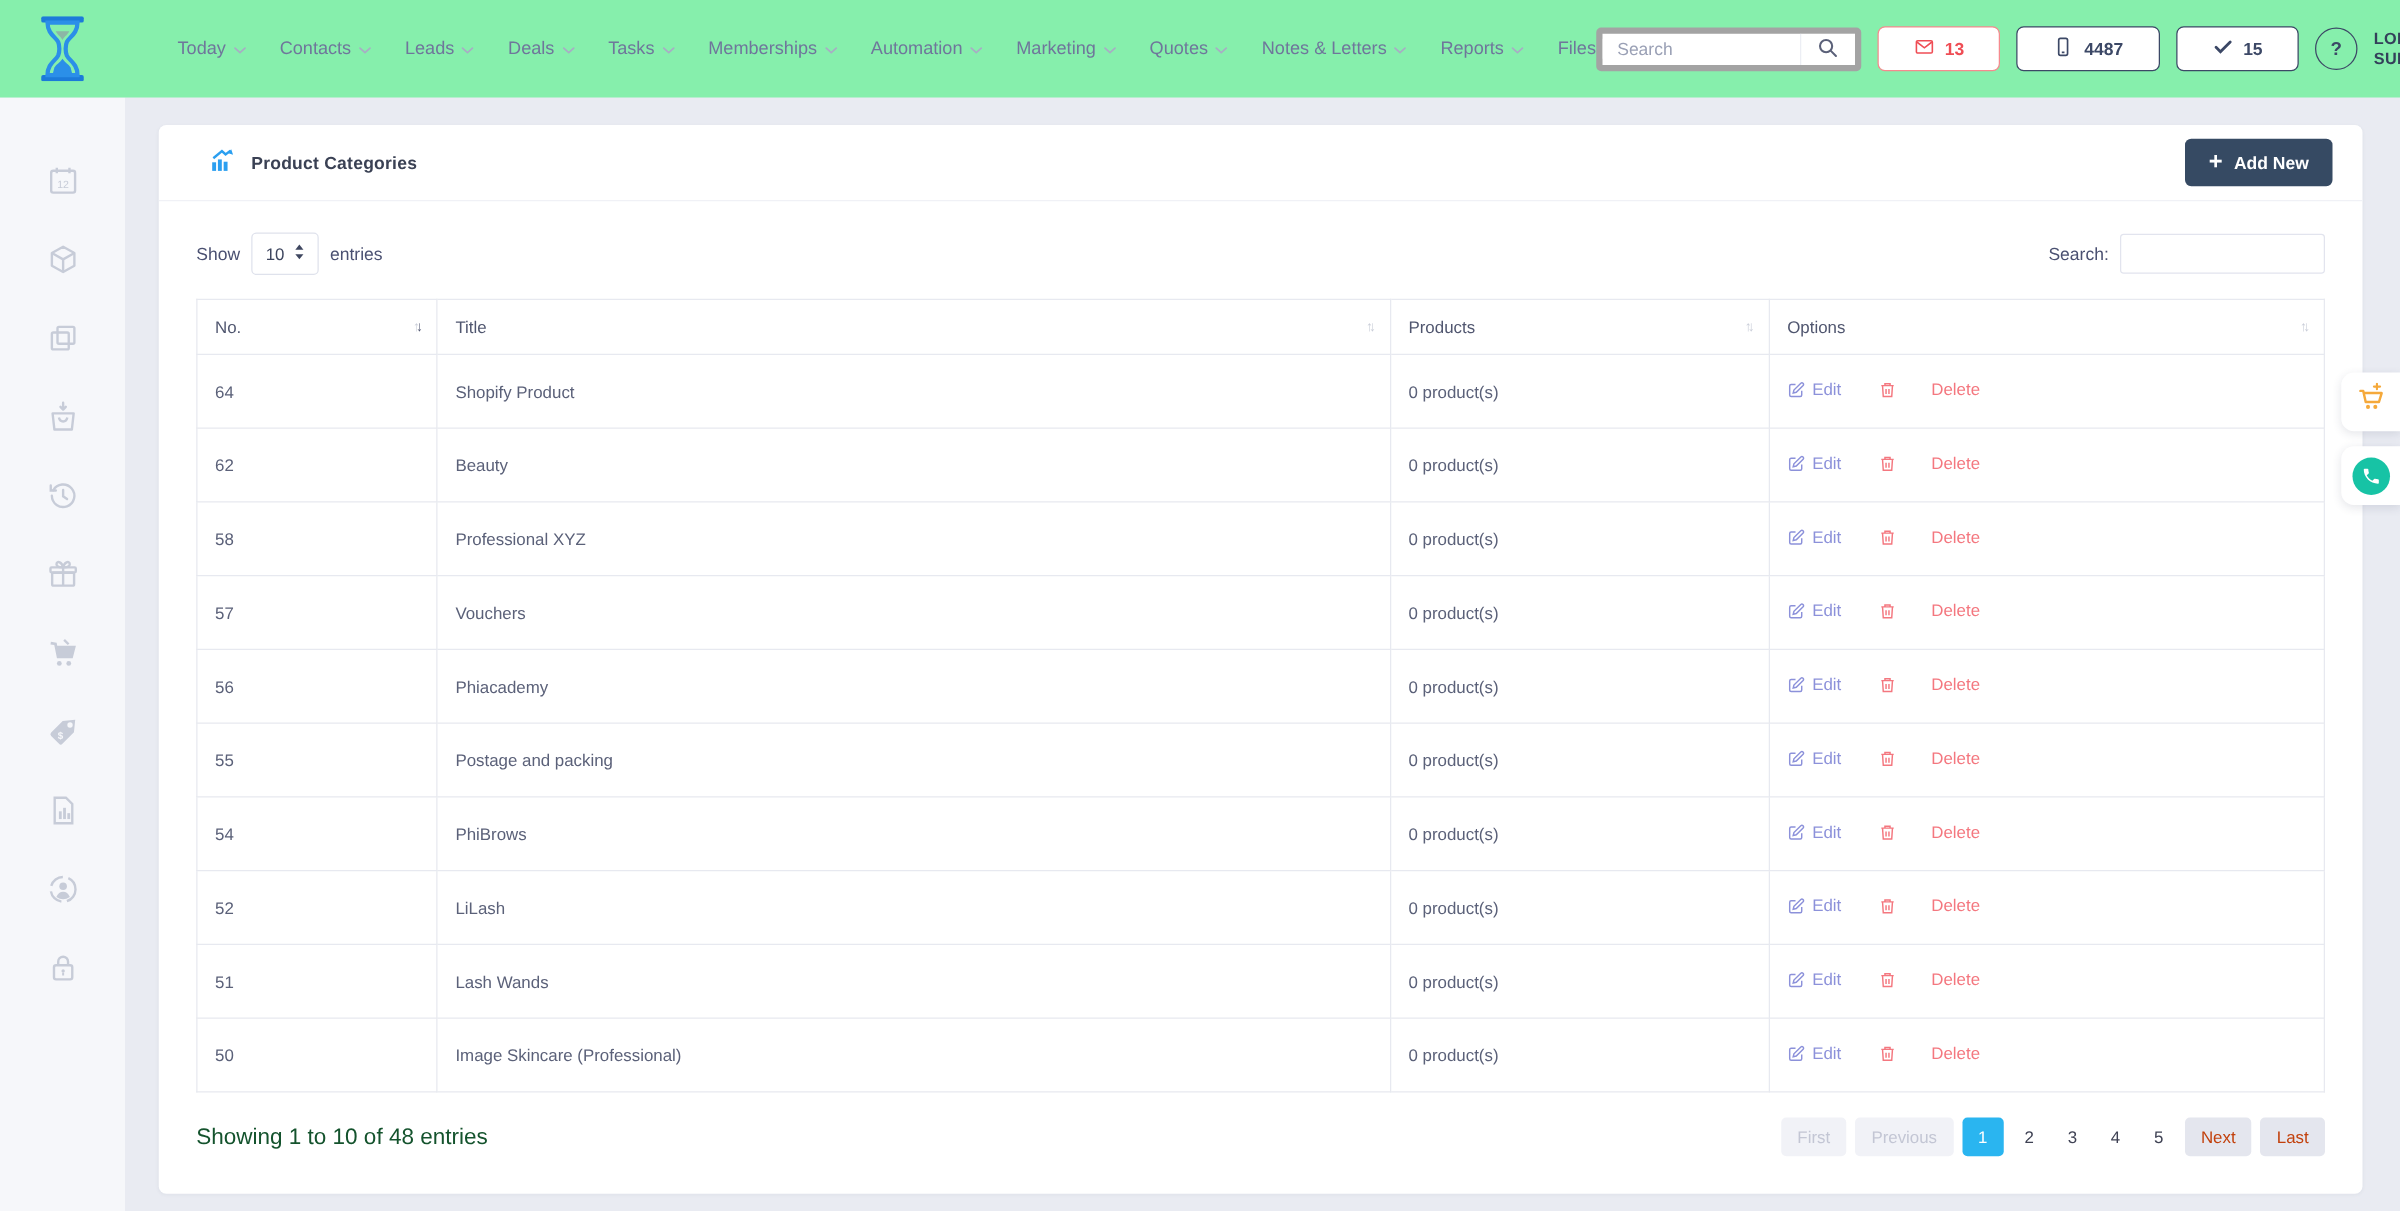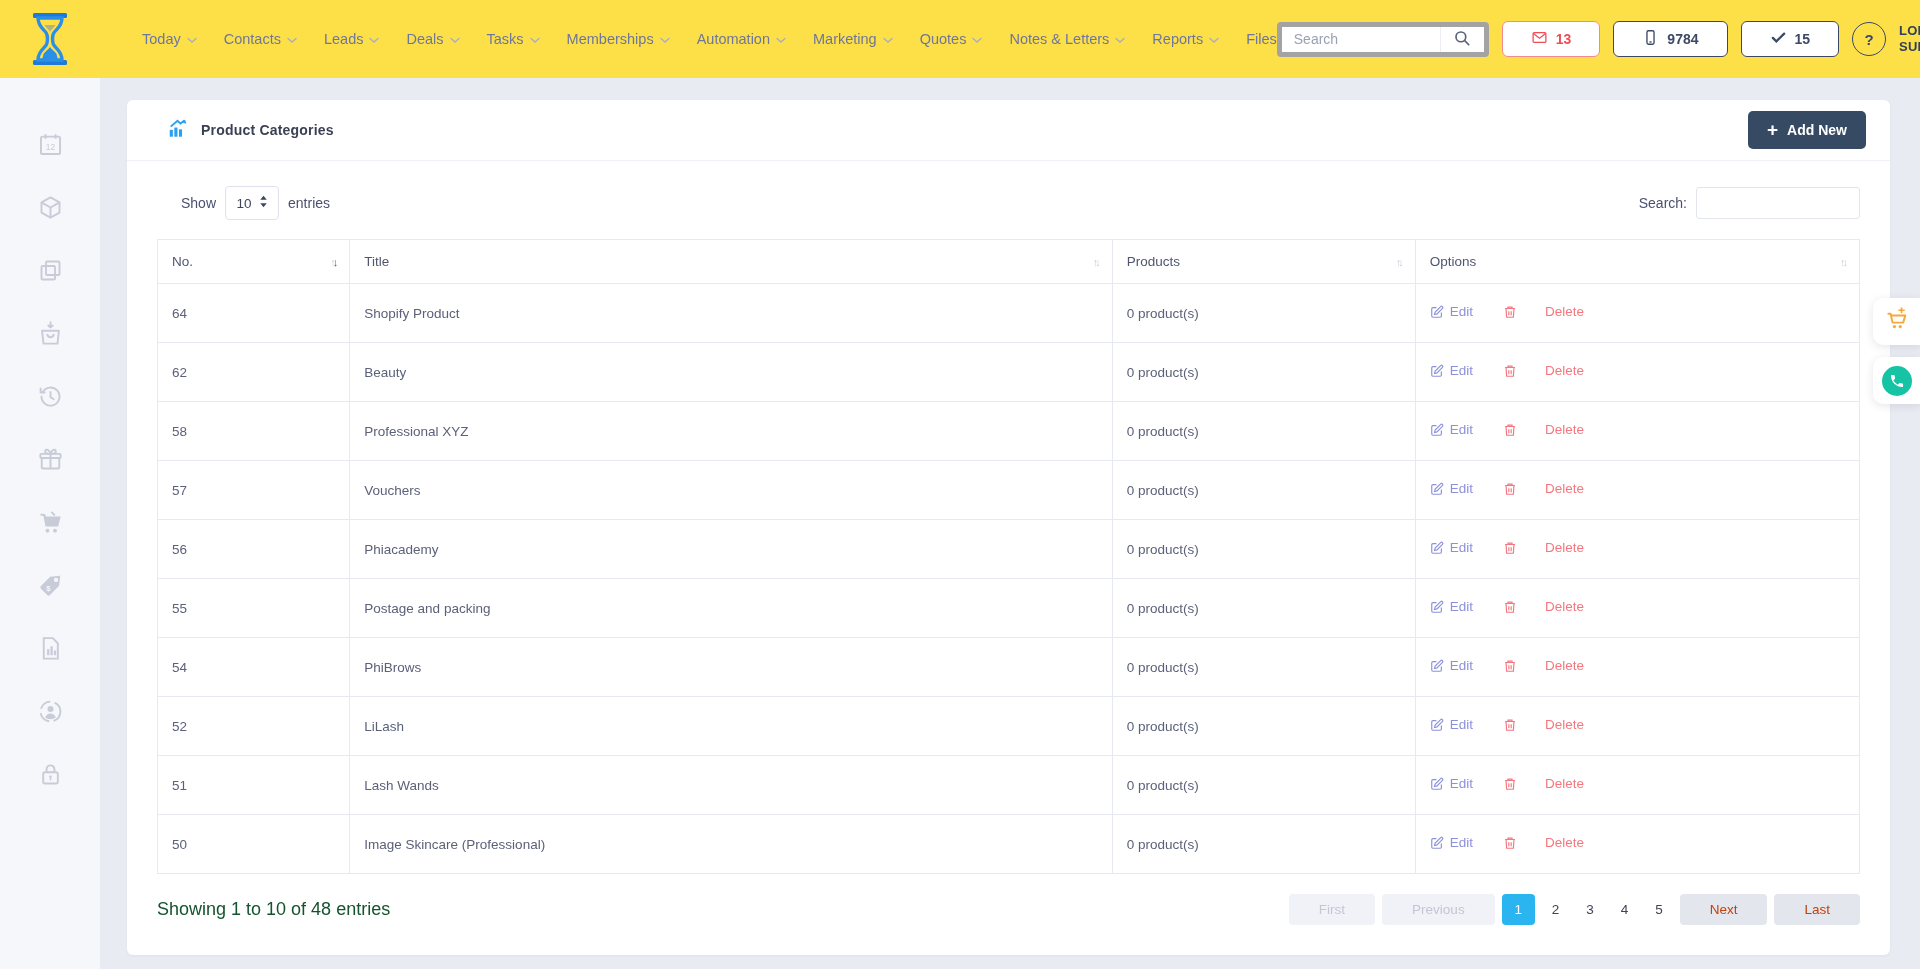--- a/index.html
+++ b/index.html
@@ -1,21 +1,21 @@
 <!DOCTYPE html>
 <html><head>
 <meta charset="utf-8">
 <title>Product Categories</title>
 <style>
   * { margin:0; padding:0; box-sizing:border-box; }
   html,body { width:1920px; height:969px; overflow:hidden; }
   body { font-family:"Liberation Sans", sans-serif; background:#e9ebf2; position:relative; color:#4a5071; }
 
   
-  .navbar { position:absolute; top:0; left:0; width:1920px; height:78px; background:#fde047; display:flex; align-items:center; padding:0 26px 0 30px; z-index:10; }
+  .navbar { position:absolute; top:0; left:0; width:1920px; height:78px; background:#86efac; display:flex; align-items:center; padding:0 26px 0 30px; z-index:10; }
   .logo { width:40px; height:52px; flex:0 0 auto; }
   .menu { display:flex; align-items:center; gap:27px; margin-left:72px; }
   .menu-item { display:flex; align-items:center; gap:6px; color:#6f769b; font-size:14.5px; font-weight:500; cursor:pointer; white-space:nowrap; }
   .caret { display:inline-flex; color:#a8adc4; margin-top:2px; }
   .caret svg { width:10px; height:7px; }
 
   .nav-right { margin-left:auto; display:flex; align-items:center; gap:13px; }
   .search-box { width:212px; height:35px; border:5px solid #a3a3a3; border-radius:4px; display:flex; align-items:center; overflow:hidden; background:#fff; }
   .search-box input { flex:1; border:none; outline:none; padding:0 12px; font-size:14px; color:#5a6077; font-family:inherit; min-width:0; }
   .search-box input::placeholder { color:#9aa0b5; }
@@ -41,21 +41,21 @@
   .card { background:#fff; border-radius:6px; box-shadow:0 1px 3px rgba(40,50,80,.05); height:855px; overflow:hidden; }
 
   .card-header { height:61px; display:flex; align-items:center; justify-content:space-between; padding:0 24px 0 40px; border-bottom:1px solid #f0f1f6; }
   .title-wrap { display:flex; align-items:center; gap:12px; }
   .title-wrap svg { width:22px; height:22px; }
   .page-title { font-size:14px; font-weight:600; color:#3a4154; letter-spacing:.2px; }
   .add-new { background:#364a63; color:#fff; border:none; border-radius:5px; height:38px; padding:0 19px; font-size:14px; font-weight:600; font-family:inherit; display:flex; align-items:center; gap:9px; cursor:pointer; }
   .add-new .plus { font-size:19px; font-weight:700; line-height:1; margin-top:-2px; }
 
   .controls { display:flex; align-items:center; justify-content:space-between; padding:25px 30px 0 30px; font-size:14px; color:#4a5071; }
-  .show-wrap { display:flex; align-items:center; gap:9px;margin-left:24px; }
+  .show-wrap { display:flex; align-items:center; gap:9px; }
   .select-box { width:54px; height:34px; border:1px solid #dfe2ec; border-radius:4px; display:flex; align-items:center; justify-content:center; gap:7px; font-size:13.5px; color:#3e465f; cursor:pointer; background:#fff; }
   .select-box svg { width:9px; height:13px; }
   .tsearch-wrap { display:flex; align-items:center; gap:9px; }
   .tsearch-wrap input { width:164px; height:32px; border:1px solid #e2e4ee; border-radius:3px; outline:none; padding:0 8px; font-size:13.5px; color:#4a5071; font-family:inherit; }
 
   .table-wrap { padding:19px 30px 0 30px; }
   table { width:100%; border-collapse:collapse; table-layout:fixed; font-size:13.5px; }
   th, td { border:1px solid #e7e9f0; text-align:left; padding:0 14px; vertical-align:middle; }
   th { height:44px; color:#50566f; font-weight:400; position:relative; cursor:pointer; }
   td { height:59px; color:#5b6179; }
@@ -66,21 +66,21 @@
 
   .row-link { display:inline-flex; align-items:center; gap:6px; text-decoration:none; font-size:13.5px; cursor:pointer; }
   .row-link .ic { display:inline-flex; }
   .row-link .ic svg { width:14px; height:14px; }
   .link-edit { color:#8c91da; margin-right:30px; }
   .link-delete { color:#f4777f;gap:28px; }
 
   .card-footer { display:flex; align-items:center; justify-content:space-between; padding:20px 30px 0 30px; }
   .summary { font-size:18px; color:#14532d; }
   .pagination { display:flex; align-items:center; gap:7px; font-size:13.5px; }
-  .pg-btn, .pg-num { border-radius:4px; padding:8px 30px; cursor:pointer; user-select:none; }
+  .pg-btn, .pg-num { border-radius:4px; padding:8px 13px; cursor:pointer; user-select:none; }
   .pg-btn { background:#e4e6ee; color:#c2410c; }
   .pg-btn.disabled { background:#f1f2f7; color:#c3c6d4; cursor:default; }
   .pg-num { color:#3f4254; padding:8px 10px; }
   .pg-num.active { background:#2ab5f0; color:#fff; min-width:33px; text-align:center; padding:8px 0; }
 
   
   .float-tab { position:absolute; right:0; width:47px; height:47px; background:#fff; border-radius:10px 0 0 10px; box-shadow:0 2px 8px rgba(40,50,80,.12); display:flex; align-items:center; justify-content:center; cursor:pointer; z-index:20; }
   .float-cart { top:298px; }
   .float-phone { top:357px; }
   .float-cart svg { width:26px; height:26px; }
@@ -220,21 +220,21 @@
       <span>13</span>
     </div>
 
     <div class="badge">
       <span>
         <svg viewBox="0 0 24 24" fill="none" stroke="currentColor" stroke-width="1.9">
             <rect x="7" y="2.5" width="10" height="19" rx="2"></rect>
             <path d="M10.5 18.3h3"></path>
           </svg>
       </span>
-      <span>9784</span>
+      <span>4487</span>
     </div>
 
     <div class="badge">
       <span>
         <svg viewBox="0 0 24 24" fill="none" stroke="currentColor" stroke-width="3.2" stroke-linecap="round">
             <path d="M4 12.5l5 5L20 6.5"></path>
           </svg>
       </span>
       <span>15</span>
     </div>

